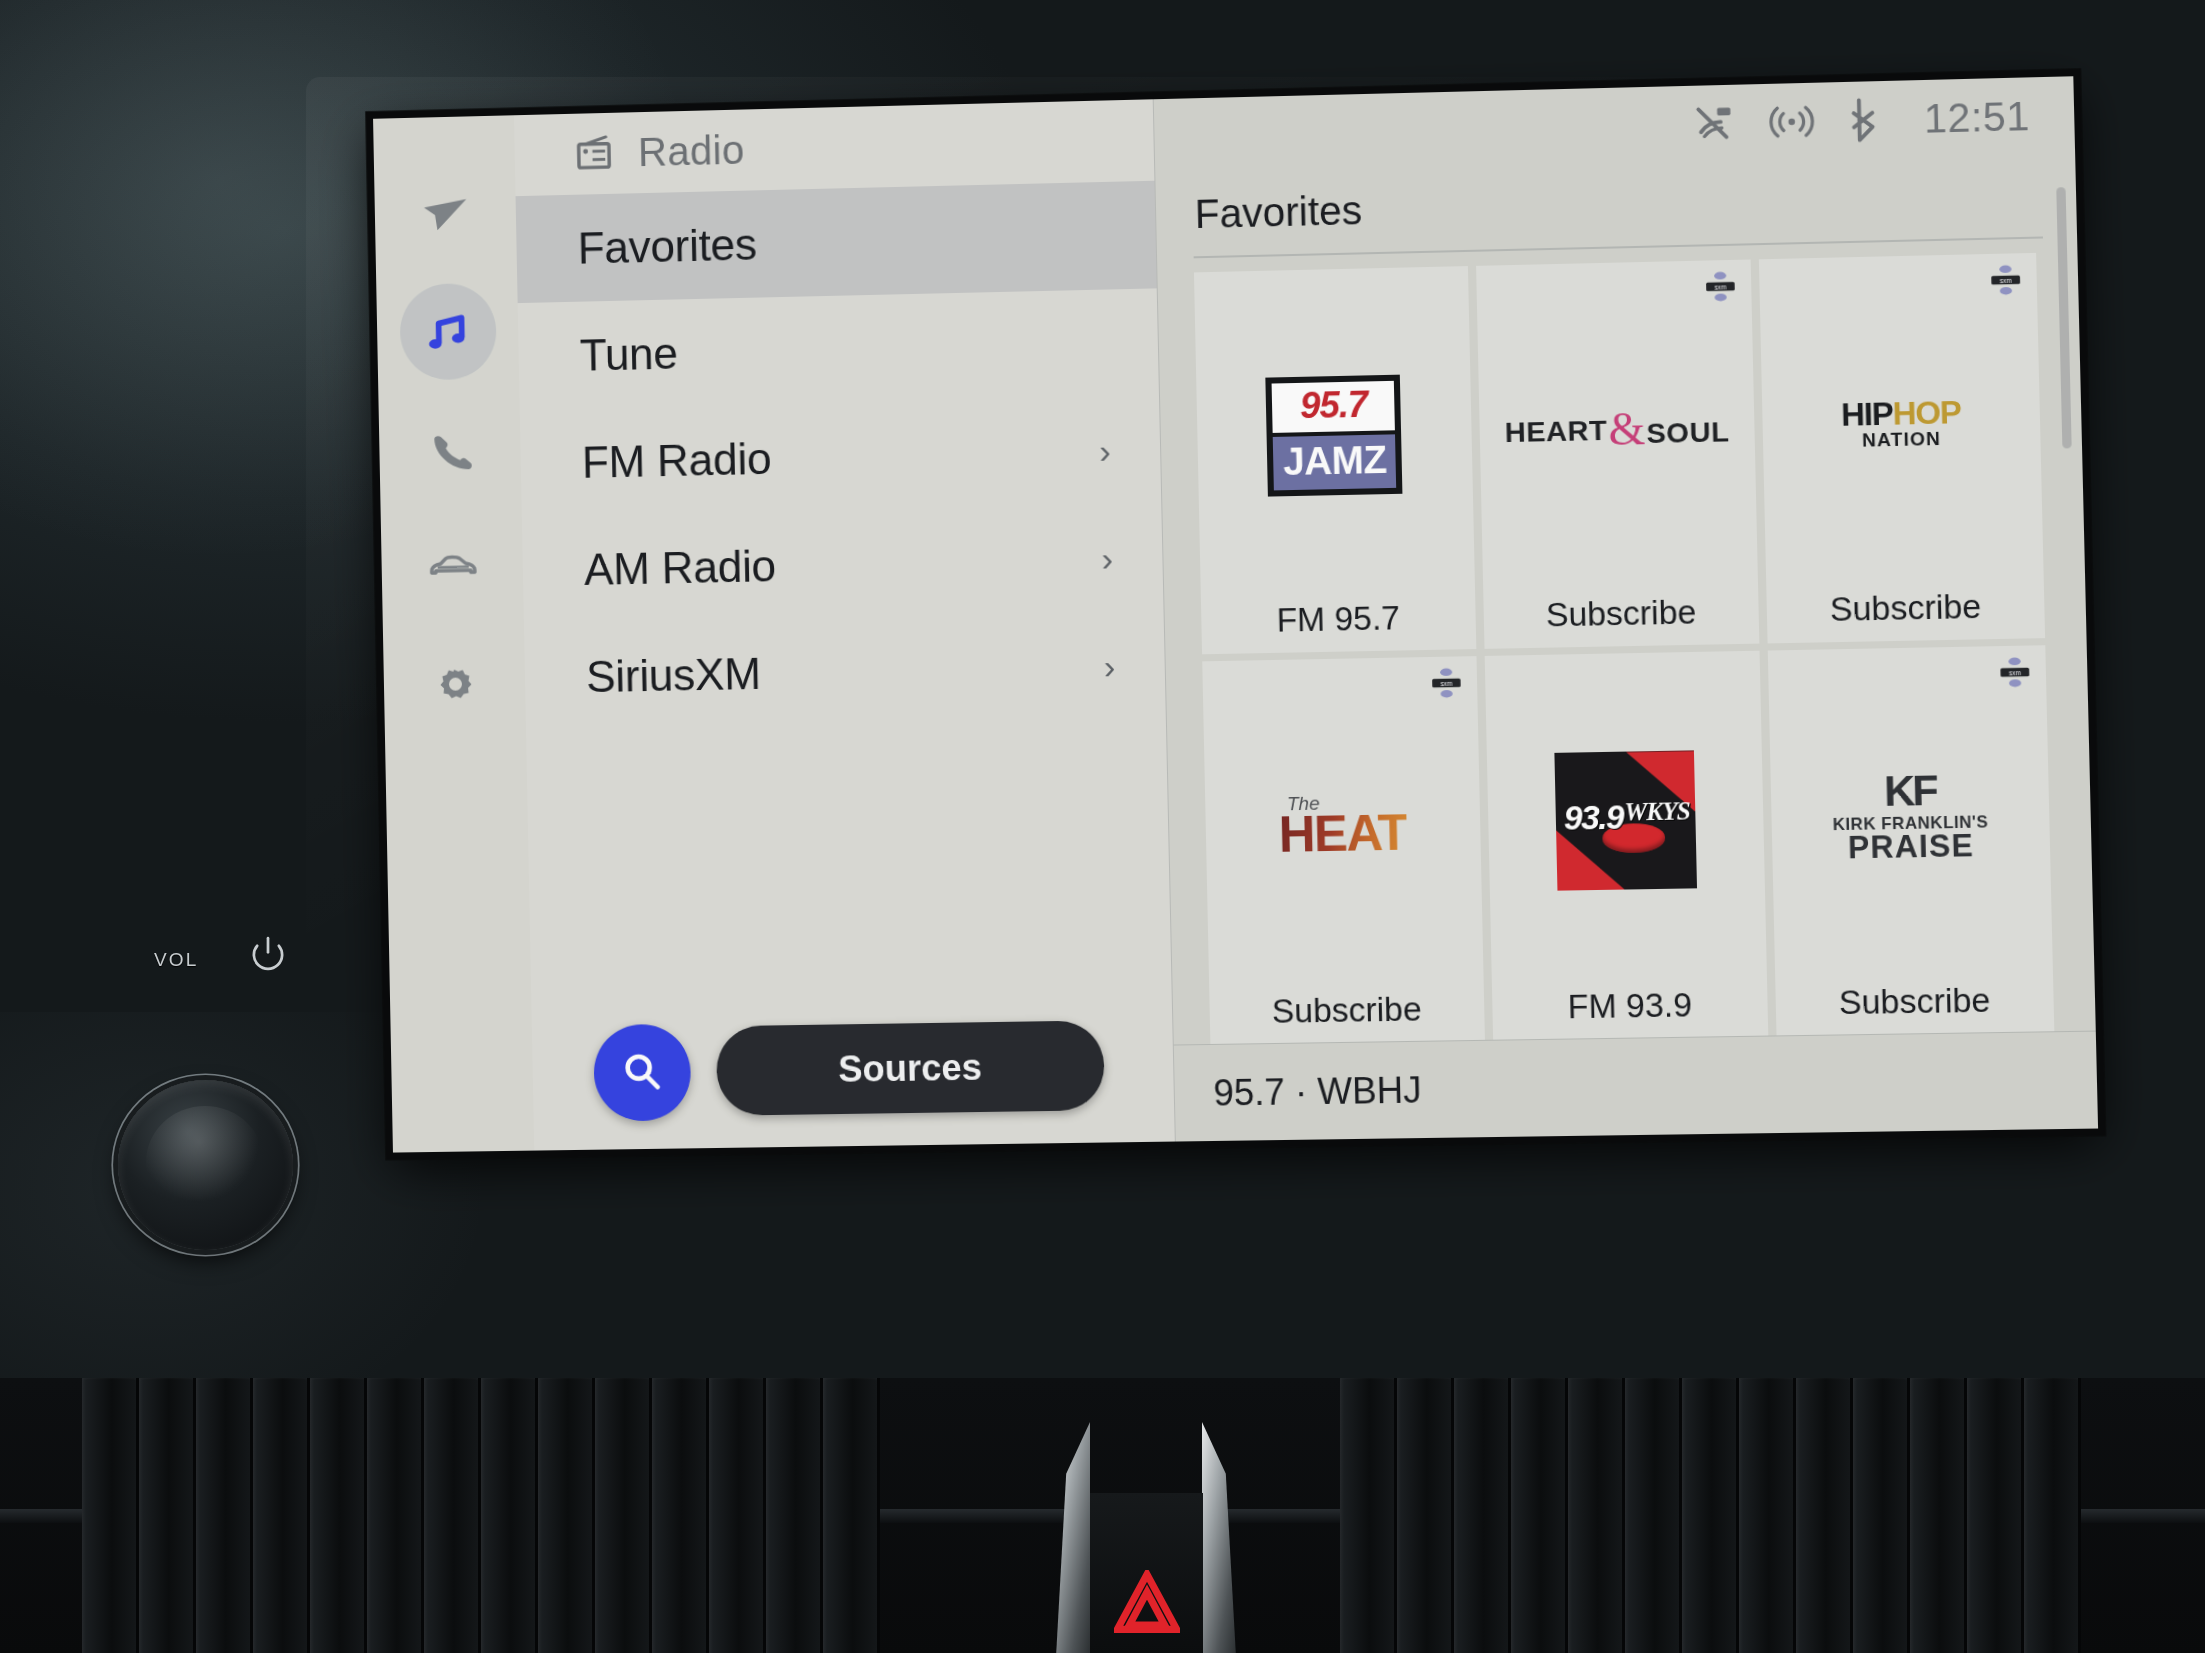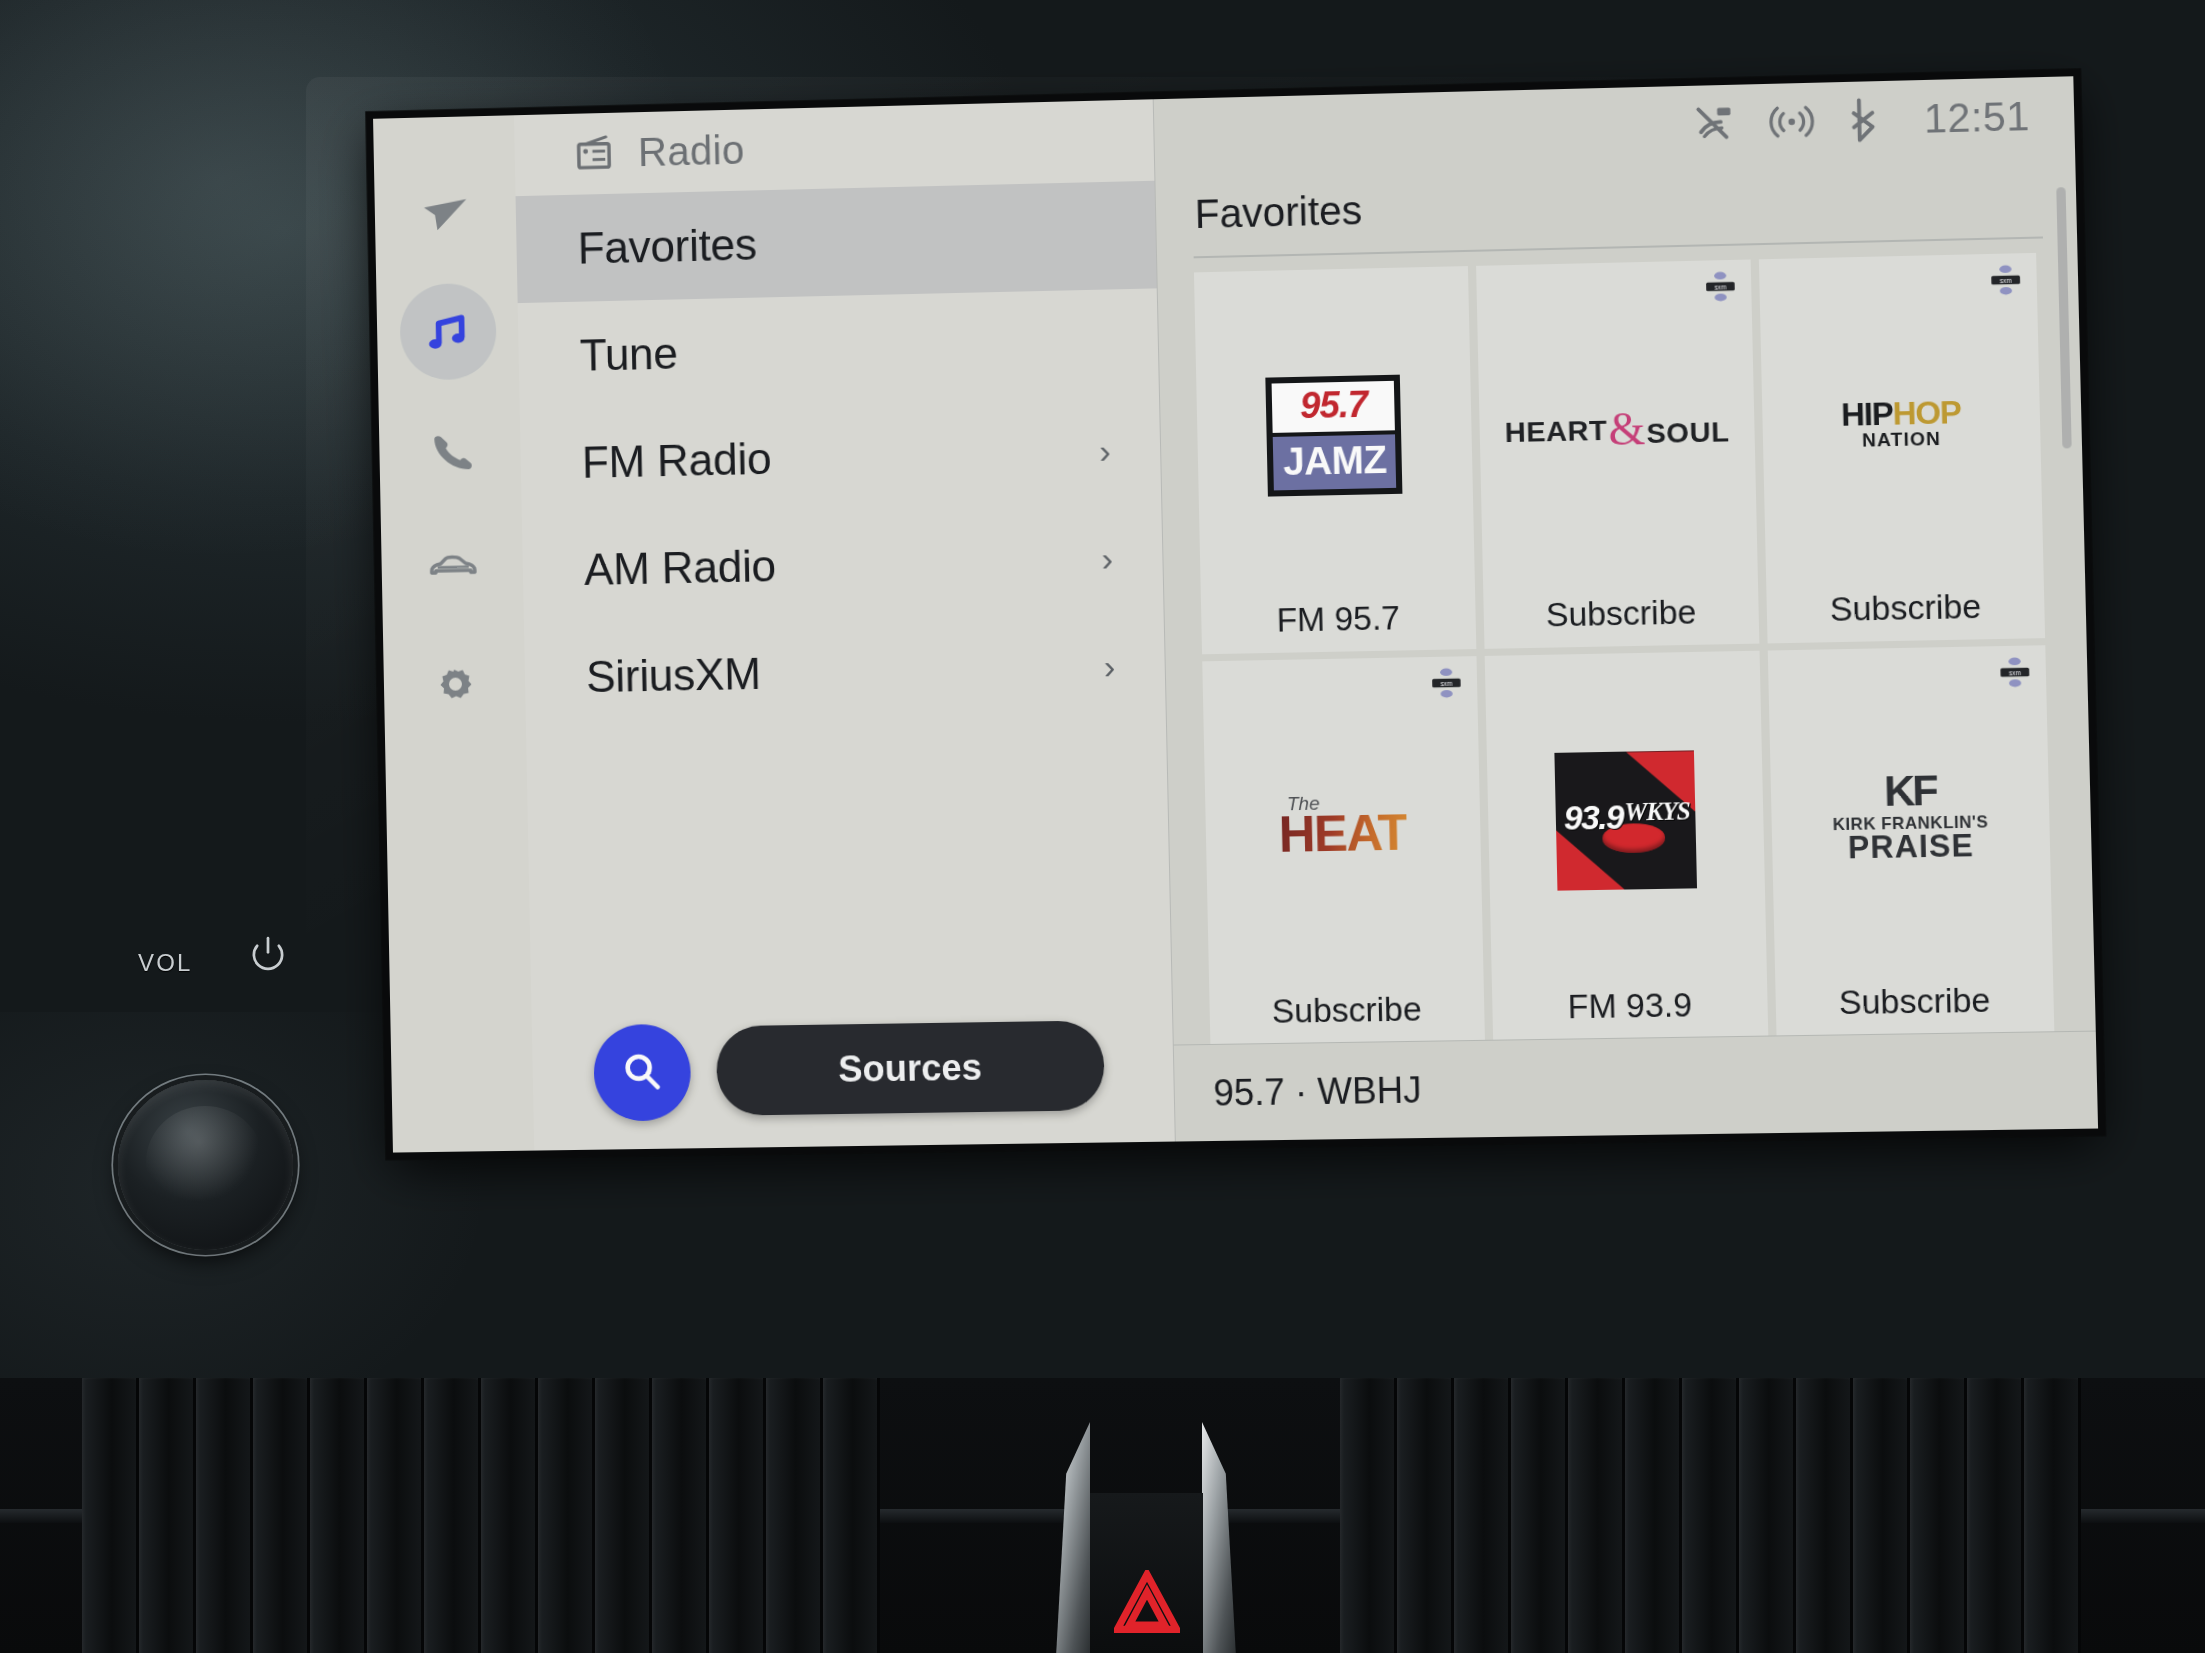--- a/index.html
+++ b/index.html
@@ -37,22 +37,22 @@
   .bezel-gloss {
     position: absolute; left: 306px; top: 77px;
     width: 1778px; height: 1121px;
     background: linear-gradient(150deg, rgba(255,255,255,.045) 0%, rgba(255,255,255,0) 42%);
     border-radius: 14.2px;
     pointer-events: none;
   }
 
   
   .vol-label {
-    position: absolute; left: 138px; top: 949px;
-    color: #c8cdd0; font-size: 24px; letter-spacing: 2.2px;
+    position: absolute; left: 154px; top: 949px;
+    color: #c8cdd0; font-size: 19px; letter-spacing: 2.2px;
     text-shadow: 0 0.5px 1.1px #000;
   }
   .power-glyph {
     position: absolute; left: 249px; top: 936px;
     width: 38px; height: 38px;
   }
   .knob {
     position: absolute; left: 118px; top: 1080px;
     width: 175px; height: 170px; border-radius: 50%;
     background:

